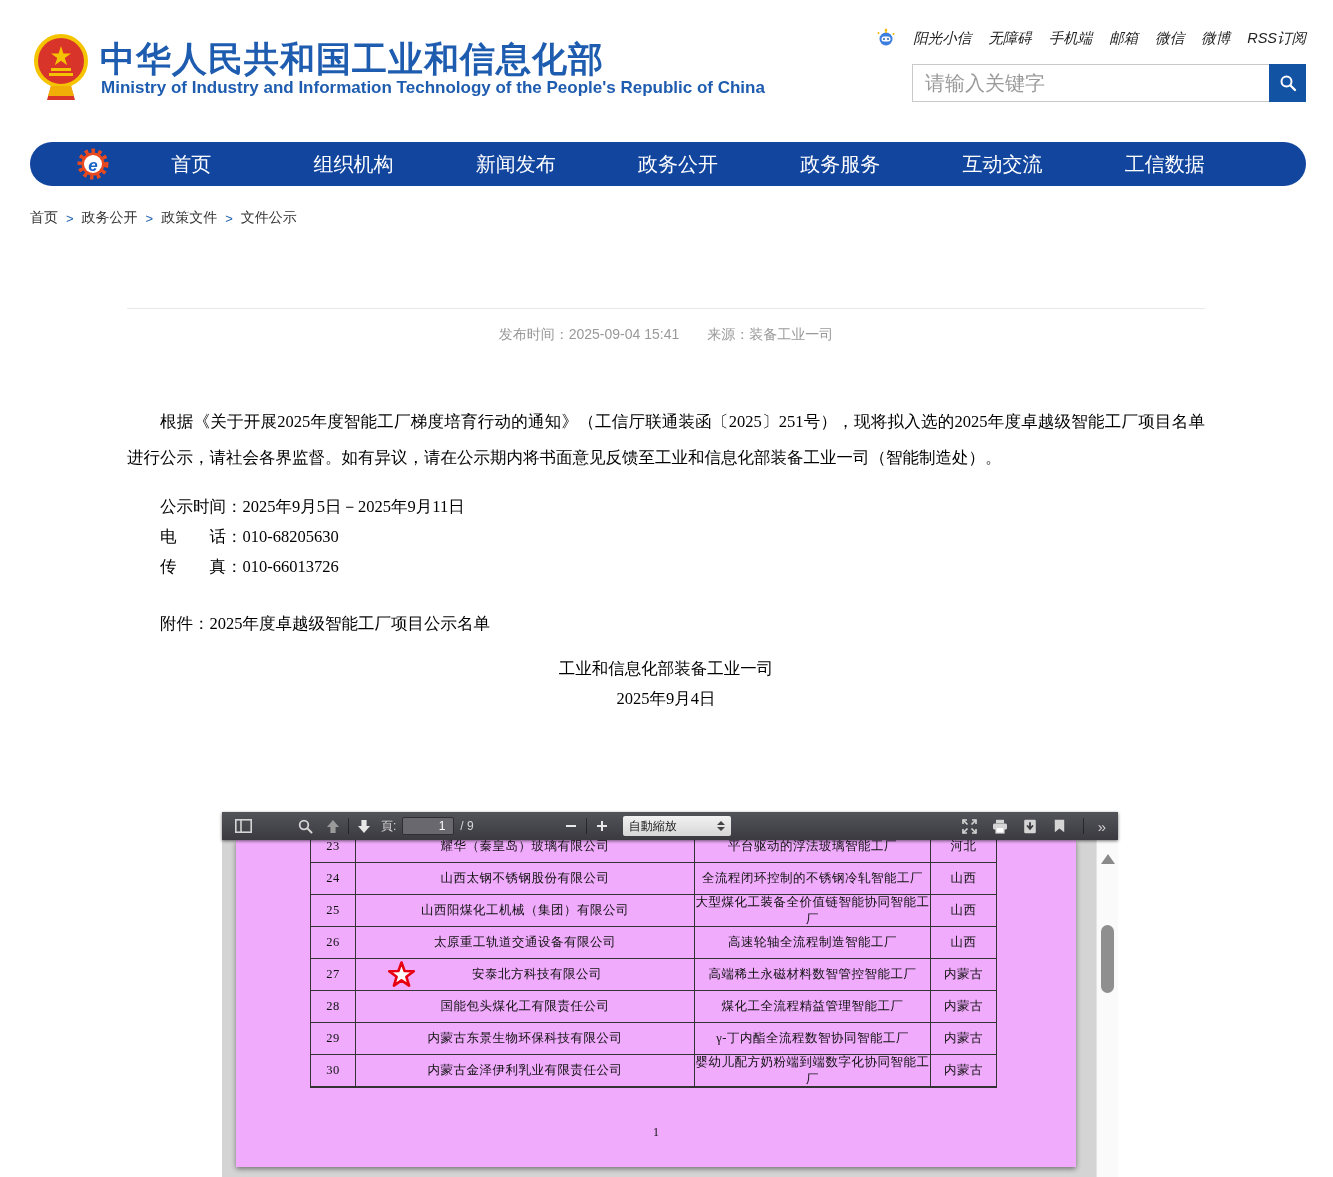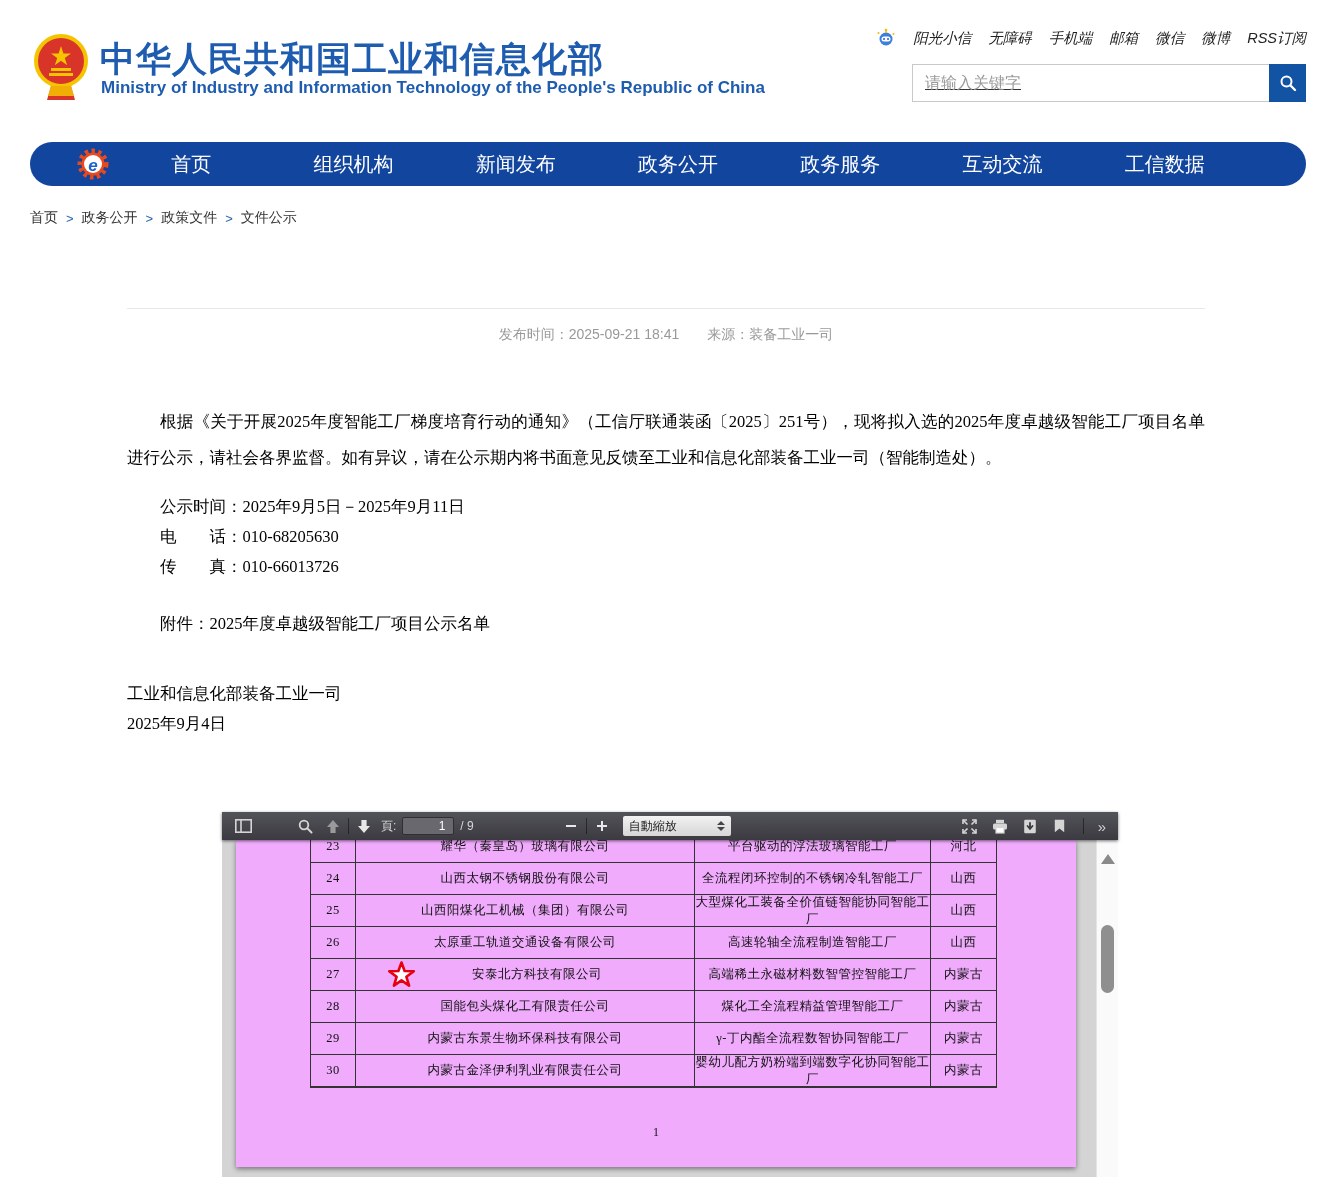--- a/index.html
+++ b/index.html
@@ -13,21 +13,21 @@
   .site-title { position:absolute; left:100px; top:36px; font-size:35px; font-weight:bold;
                 color:#1e5cb0; letter-spacing:1px; white-space:nowrap; }
   .site-subtitle { position:absolute; left:101px; top:78px; font-size:17px; font-weight:600;
                    color:#1e5cb0; white-space:nowrap; }
   .quick-links { position:absolute; top:28px; right:27px; display:flex; align-items:center;
                  gap:17px; font-size:14.5px; color:#222; }
   .quick-links span.link { cursor:pointer; white-space:nowrap;font-style:italic; }
   .robot-icon { width:20px; height:20px; display:inline-block; }
   .search-wrap { position:absolute; left:912px; top:64px; width:394px; height:38px; display:flex; }
   .search-input { flex:1; border:1px solid #c9c9c9; border-right:none; padding:0 12px;
-                  font-size:16px; color:#333; outline:none;text-decoration:underline; }
+                  font-size:20px; color:#333; outline:none; }
   .search-input::placeholder { color:#9a9a9a; }
   .search-btn { width:37px; background:#1353a4; border:none; cursor:pointer;
                 display:flex; align-items:center; justify-content:center; }
 
   
   .main-nav { position:absolute; left:30px; top:142px; width:1276px; height:44px;
               background:#11459e; border-radius:22px; display:flex; align-items:center;
               color:#fff; font-size:20px; padding:0 60px 0 46px; }
   .nav-logo { width:34px; height:34px; position:relative; flex:0 0 auto; }
   .nav-item { flex:1; text-align:center; cursor:pointer; white-space:nowrap; }
@@ -42,21 +42,21 @@
   .article { position:absolute; left:127px; top:282px; width:1078px; color:#000; }
   .article-title { text-align:center; font-size:23px; font-weight:bold; color:#222; }
   .article-divider { margin-top:26px; border-top:1px solid #e8e8e8; }
   .article-meta { margin-top:17px; text-align:center; color:#999; font-size:14px; }
   .article-meta .meta-gap { display:inline-block; width:28px; }
   .article-body { margin-top:60px; font-family:"Liberation Serif","DejaVu Serif",serif;
                   font-size:16.5px; }
   .lead { line-height:36px; text-indent:2em; text-align:justify; }
   .info-lines { margin-top:16px; padding-left:33px; line-height:30px; }
   .attachment { margin-top:27px; padding-left:33px; line-height:30px; }
-  .signature { margin-top:40px; text-align:left; line-height:30px; }
+  .signature { margin-top:15px; text-align:center; line-height:30px; }
 
   
   .pdf-viewer { position:absolute; left:222px; top:812px; width:896px; height:365px;
                 background:#d4d4d4; }
   .pdf-toolbar { position:relative; z-index:2; height:28px; display:flex; align-items:center;
                  background:linear-gradient(#53535a,#3a3a40); color:#d8d8d8;
                  box-shadow:0 1px 3px rgba(0,0,0,.55); font-size:12px;
                  padding:0 10px; }
   .tb-btn { display:flex; align-items:center; justify-content:center; width:22px; height:22px;
             cursor:pointer; flex:0 0 auto; }
@@ -175,21 +175,21 @@
   <span class="crumb">政务公开</span>
   <span class="sep">&gt;</span>
   <span class="crumb">政策文件</span>
   <span class="sep">&gt;</span>
   <span class="crumb">文件公示</span>
 </div>
 
 <div class="article">
   <div class="article-divider"></div>
   <div class="article-meta">
-    <span>发布时间：</span><span>2025-09-21 18:41</span><span class="meta-gap"></span><span>来源：</span><span>装备工业一司</span>
+    <span>发布时间：</span><span>2025-09-04 15:41</span><span class="meta-gap"></span><span>来源：</span><span>装备工业一司</span>
   </div>
   <div class="article-body">
     <p class="lead">根据《关于开展2025年度智能工厂梯度培育行动的通知》（工信厅联通装函〔2025〕251号），现将拟入选的2025年度卓越级智能工厂项目名单进行公示，请社会各界监督。如有异议，请在公示期内将书面意见反馈至工业和信息化部装备工业一司（智能制造处）。</p>
     <div class="info-lines">
       <div>公示时间：2025年9月5日－2025年9月11日</div>
       <div>电　　话：010-68205630</div>
       <div>传　　真：010-66013726</div>
     </div>
     <div class="attachment">附件：2025年度卓越级智能工厂项目公示名单</div>
     <div class="signature">

